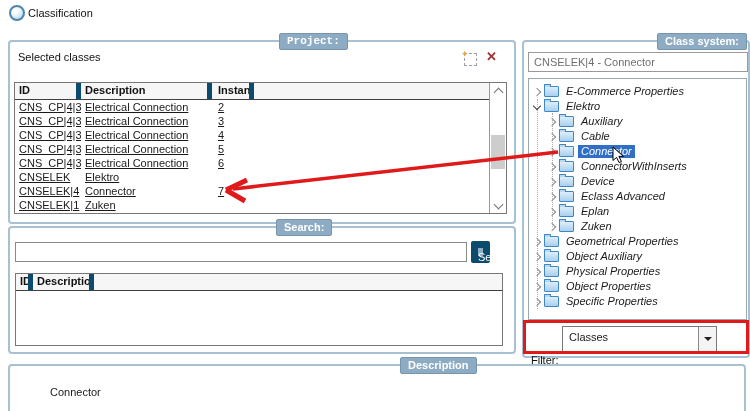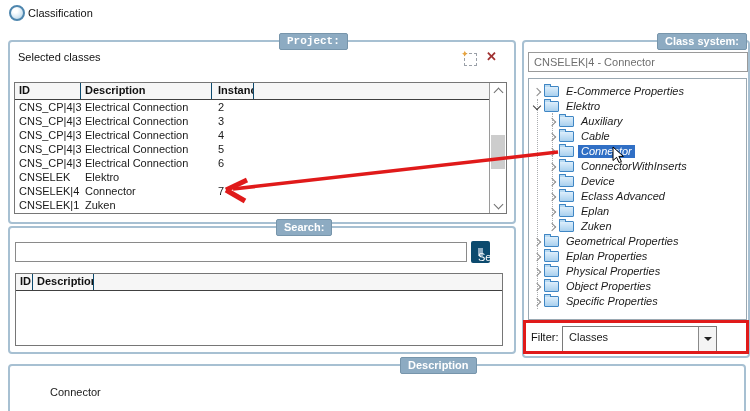--- a/index.html
+++ b/index.html
@@ -16,24 +16,24 @@
   .groupbox{border:2px solid #a7c0d2;border-radius:4px;background:#fff;}
   .badge{position:absolute;top:-9px;background:#8dabc2;border:1px solid #7795ab;border-radius:2px;
          color:#fff;font-weight:bold;padding:1px 7px 2px 7px;line-height:12px;white-space:nowrap;}
   .panel-title{color:#111;}
   .new-icon{width:11px;height:11px;border:1px dashed #9aa0a8;background:#fff;}
   .new-icon .spark{position:absolute;left:-4px;top:-5px;color:#e8a33d;font-size:9px;}
   .x-icon{color:#a03232;font-weight:bold;font-size:13px;line-height:13px;}
 
   .dtable{border:1px solid #767676;background:#fff;}
   .dhead{display:flex;height:16px;background:#f6f6f6;border-bottom:1px solid #404040;}
-  .hcell{box-sizing:border-box;border-right:1px solid #0c4a6e;padding:1px 0 0 4px;font-weight:bold;color:#111;
+  .hcell{box-sizing:border-box;border-right:5px solid #0c4a6e;padding:1px 0 0 4px;font-weight:bold;color:#111;
          overflow:hidden;white-space:nowrap;}
   .hfill{flex:1;border-right:none;}
-  .trow{display:flex;height:14px;line-height:14px;}
+  .trow{display:flex;height:14px;line-height:14px;text-decoration:underline;}
   .cell{box-sizing:border-box;padding-left:4px;overflow:hidden;white-space:nowrap;}
   .c-id{width:66px;} .c-desc{width:131px;} .c-inst{width:42px;padding-left:6px;}
   .r-id{width:17px;} .r-desc{width:61px;}
 
   
   .vscroll{position:absolute;top:0;right:0;width:16px;bottom:0;border-left:1px solid #9a9a9a;background:#fff;}
   .sbtn{position:absolute;left:0;width:16px;height:15px;background:#fff;display:flex;align-items:center;justify-content:center;}
   .sthumb{position:absolute;left:1px;width:14px;background:#cdcdcd;}
   .chev{display:inline-block;width:6px;height:6px;border-right:1.5px solid #707070;border-bottom:1.5px solid #707070;}
   .chev.up{transform:rotate(-135deg);margin-top:3px;}
@@ -54,21 +54,21 @@
   .tchev .c{width:5px;height:5px;border-right:1.2px solid #8a8a8a;border-bottom:1.2px solid #8a8a8a;transform:rotate(-45deg);}
   .titem.expanded .tchev .c{border-color:#3a3a3a;transform:rotate(45deg);margin-top:-2px;}
   .folder{width:13px;height:9px;flex:none;background:linear-gradient(#ddeefb,#a9d0ee);border:1px solid #3f86c4;
           border-radius:1px;position:relative;margin:0 4px 0 3px;}
   .folder::before{content:"";position:absolute;top:-3px;left:-1px;width:5px;height:2px;background:#b8d9f1;
                   border:1px solid #3f86c4;border-bottom:none;border-radius:1px 1px 0 0;}
   .tlabel{white-space:nowrap;padding:0 3px;line-height:13px;}
   .tlabel.sel{background:#306fc5;color:#fff;}
   .guide{border-left:1px dotted #aaadb0;width:0;}
 
-  .filter-label{color:#111;}
+  .filter-label{color:#111;margin-top:23px;}
   .combo{box-sizing:border-box;border:1px solid #7a7a7a;background:#fff;height:26px;}
   .combo-text{position:absolute;left:6px;top:4px;white-space:nowrap;}
   .combo-arrow{position:absolute;right:0;top:0;bottom:0;width:17px;border-left:1px solid #8a8a8a;
                background:#f4f4f4;display:flex;align-items:center;justify-content:center;}
   .tri-down{width:0;height:0;border-left:4px solid transparent;border-right:4px solid transparent;border-top:4px solid #222;}
 
   .red-rect{border:3px solid #e01a1a;background:transparent;z-index:30;pointer-events:none;}
   #annot{position:absolute;left:0;top:0;z-index:40;pointer-events:none;}
 </style>
 </head>
@@ -251,21 +251,21 @@
             <span class="c"></span>
           </span>
           <span class="folder"></span>
           <span class="tlabel">Geometrical Properties</span>
         </div>
         <div class="titem" style="padding-left: 4px;">
           <span class="tchev">
             <span class="c"></span>
           </span>
           <span class="folder"></span>
-          <span class="tlabel">Eplan Properties</span>
+          <span class="tlabel">Object Auxiliary</span>
         </div>
         <div class="titem" style="padding-left: 4px;">
           <span class="tchev">
             <span class="c"></span>
           </span>
           <span class="folder"></span>
           <span class="tlabel">Physical Properties</span>
         </div>
         <div class="titem" style="padding-left: 4px;">
           <span class="tchev">

